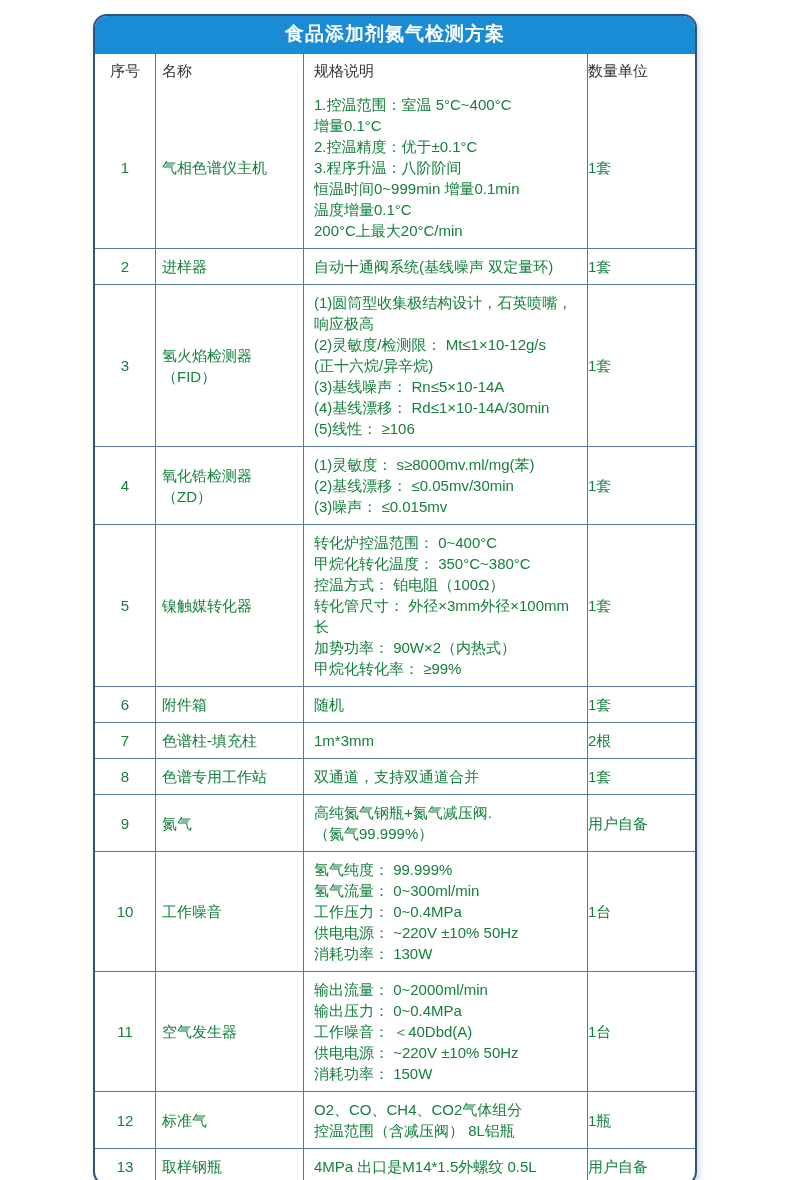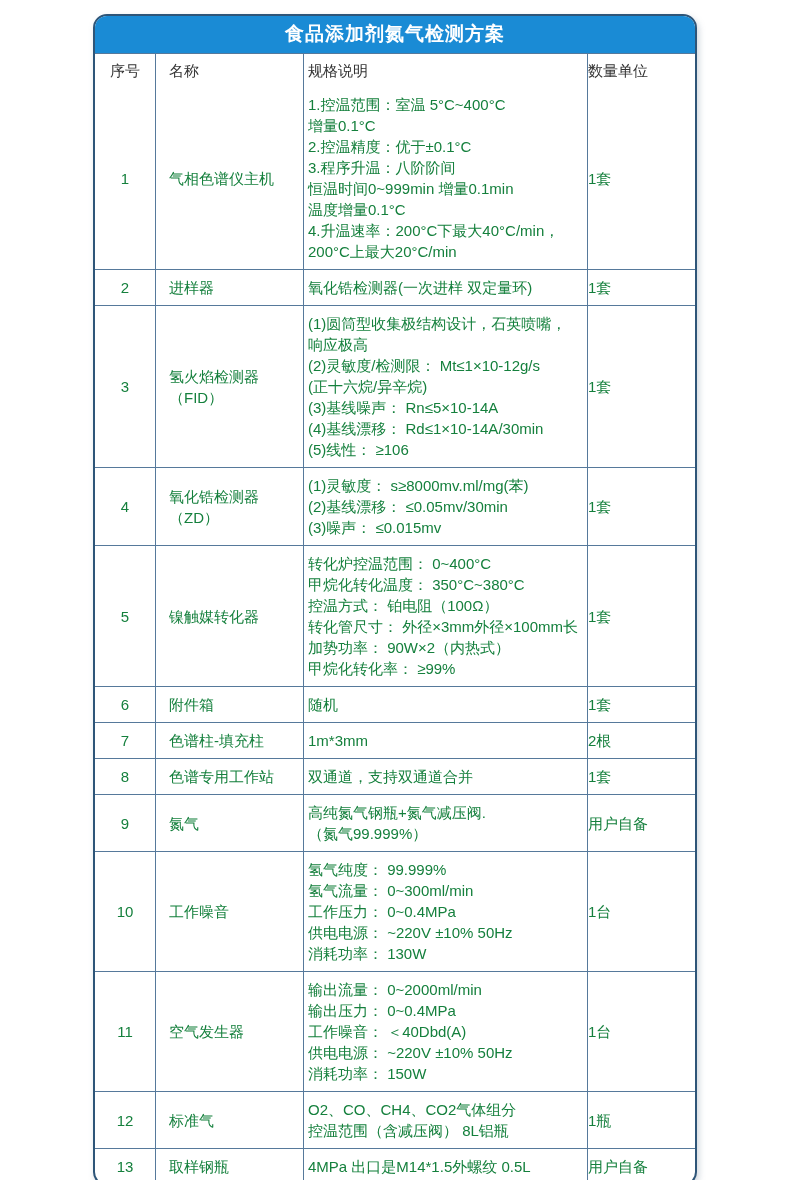--- a/index.html
+++ b/index.html
@@ -46,22 +46,22 @@
     flex-direction: column;
     justify-content: center;
     color: #15803d;
     font-size: 15px;
     line-height: 21px;
     padding: 7px 6px;
     word-break: break-word;
   }
   .cell:first-child { border-left: none; }
   .c-no   { align-items: center; text-align: center; }
-  .c-name { padding-left: 13px; }
-  .c-spec { padding-left: 4px; }
+  .c-name { padding-left: 6px; }
+  .c-spec { padding-left: 10px; }
   .c-qty  { padding-left: 0; }
   .header-row .cell {
     padding-top: 6px;
     padding-bottom: 6px;
     color: #333333;
   }
   .header-row .c-no { align-items: center; }
 </style>
 </head>
 <body>
@@ -82,31 +82,30 @@
   <div class="grid-row">
     <div class="cell c-no">1</div>
     <div class="cell c-name">气相色谱仪主机</div>
     <div class="cell c-spec">
             <div>1.控温范围：室温 5°C~400°C</div>
             <div>增量0.1°C</div>
             <div>2.控温精度：优于±0.1°C</div>
             <div>3.程序升温：八阶阶间</div>
             <div>恒温时间0~999min 增量0.1min</div>
             <div>温度增量0.1°C</div>
-            <div>4.升温速率：200°C下最大40°C/min，</div>
             <div>200°C上最大20°C/min</div>
           </div>
     <div class="cell c-qty">1套</div>
   </div>
 
   <div class="grid-row">
     <div class="cell c-no">2</div>
     <div class="cell c-name">进样器</div>
     <div class="cell c-spec">
-            <div>氧化锆检测器(一次进样 双定量环)</div>
+            <div>自动十通阀系统(基线噪声 双定量环)</div>
           </div>
     <div class="cell c-qty">1套</div>
   </div>
 
   <div class="grid-row">
     <div class="cell c-no">3</div>
     <div class="cell c-name">氢火焰检测器（FID）</div>
     <div class="cell c-spec">
             <div>(1)圆筒型收集极结构设计，石英喷嘴，</div>
             <div>响应极高</div>

